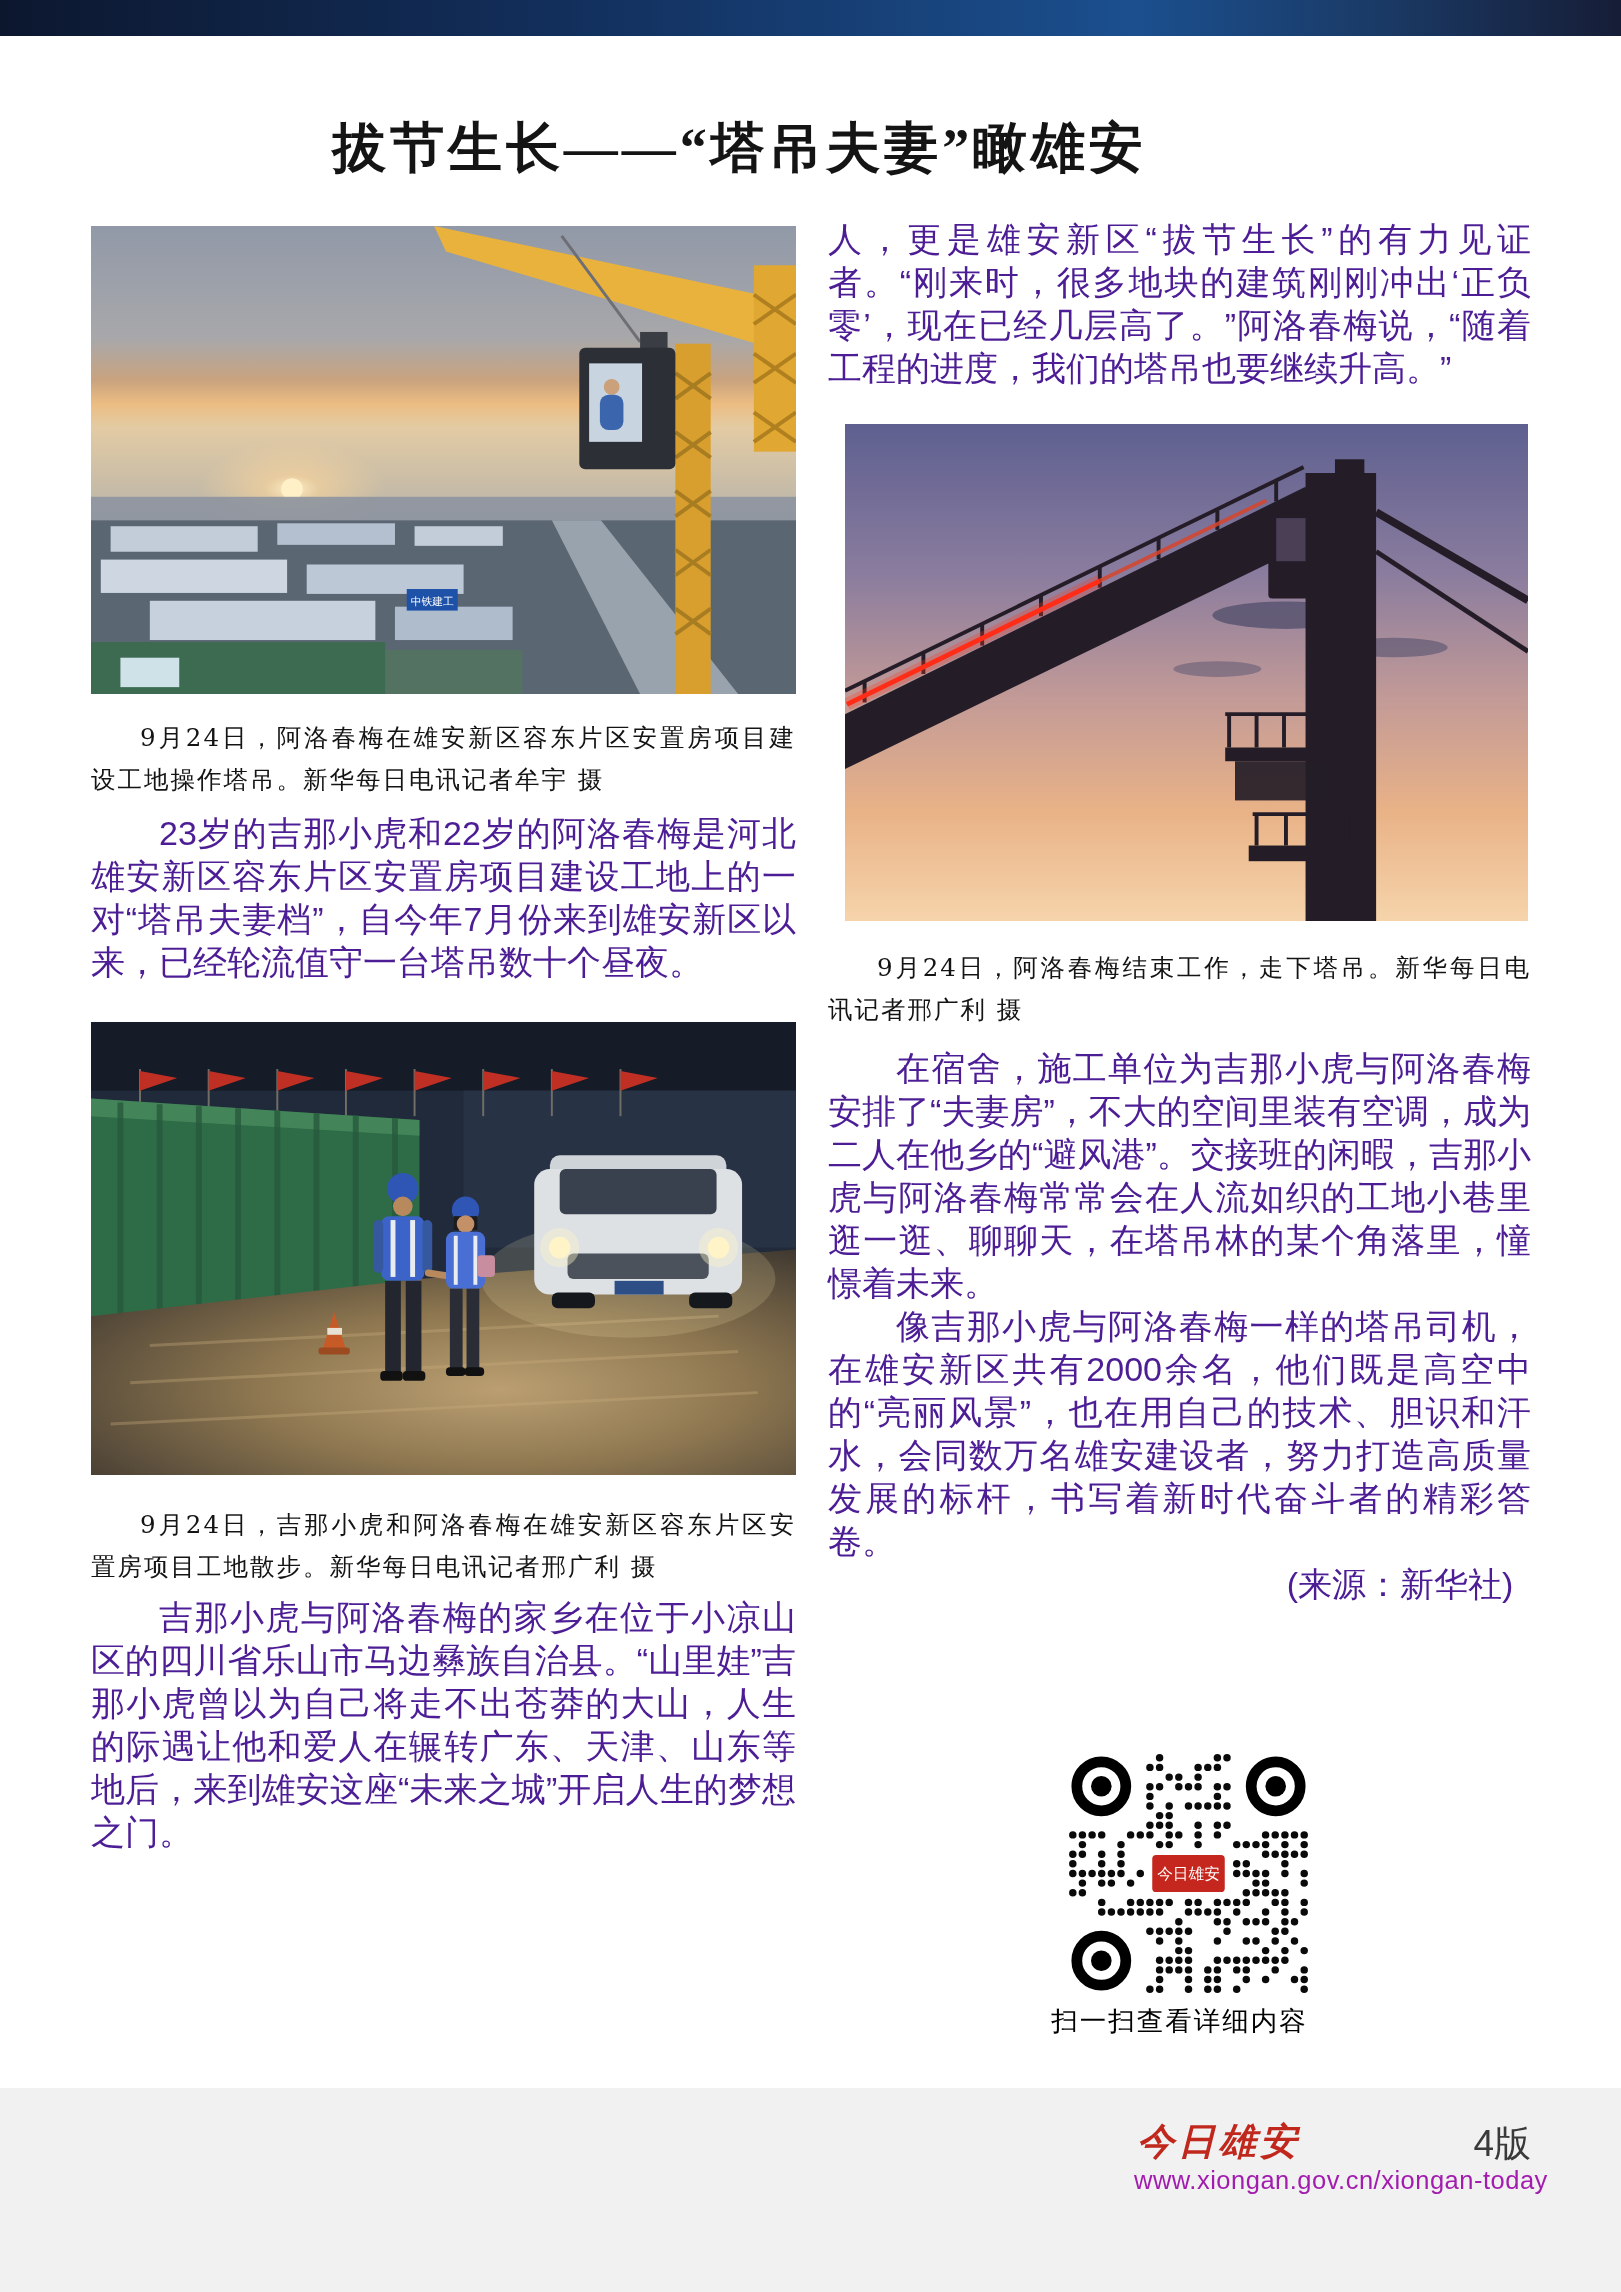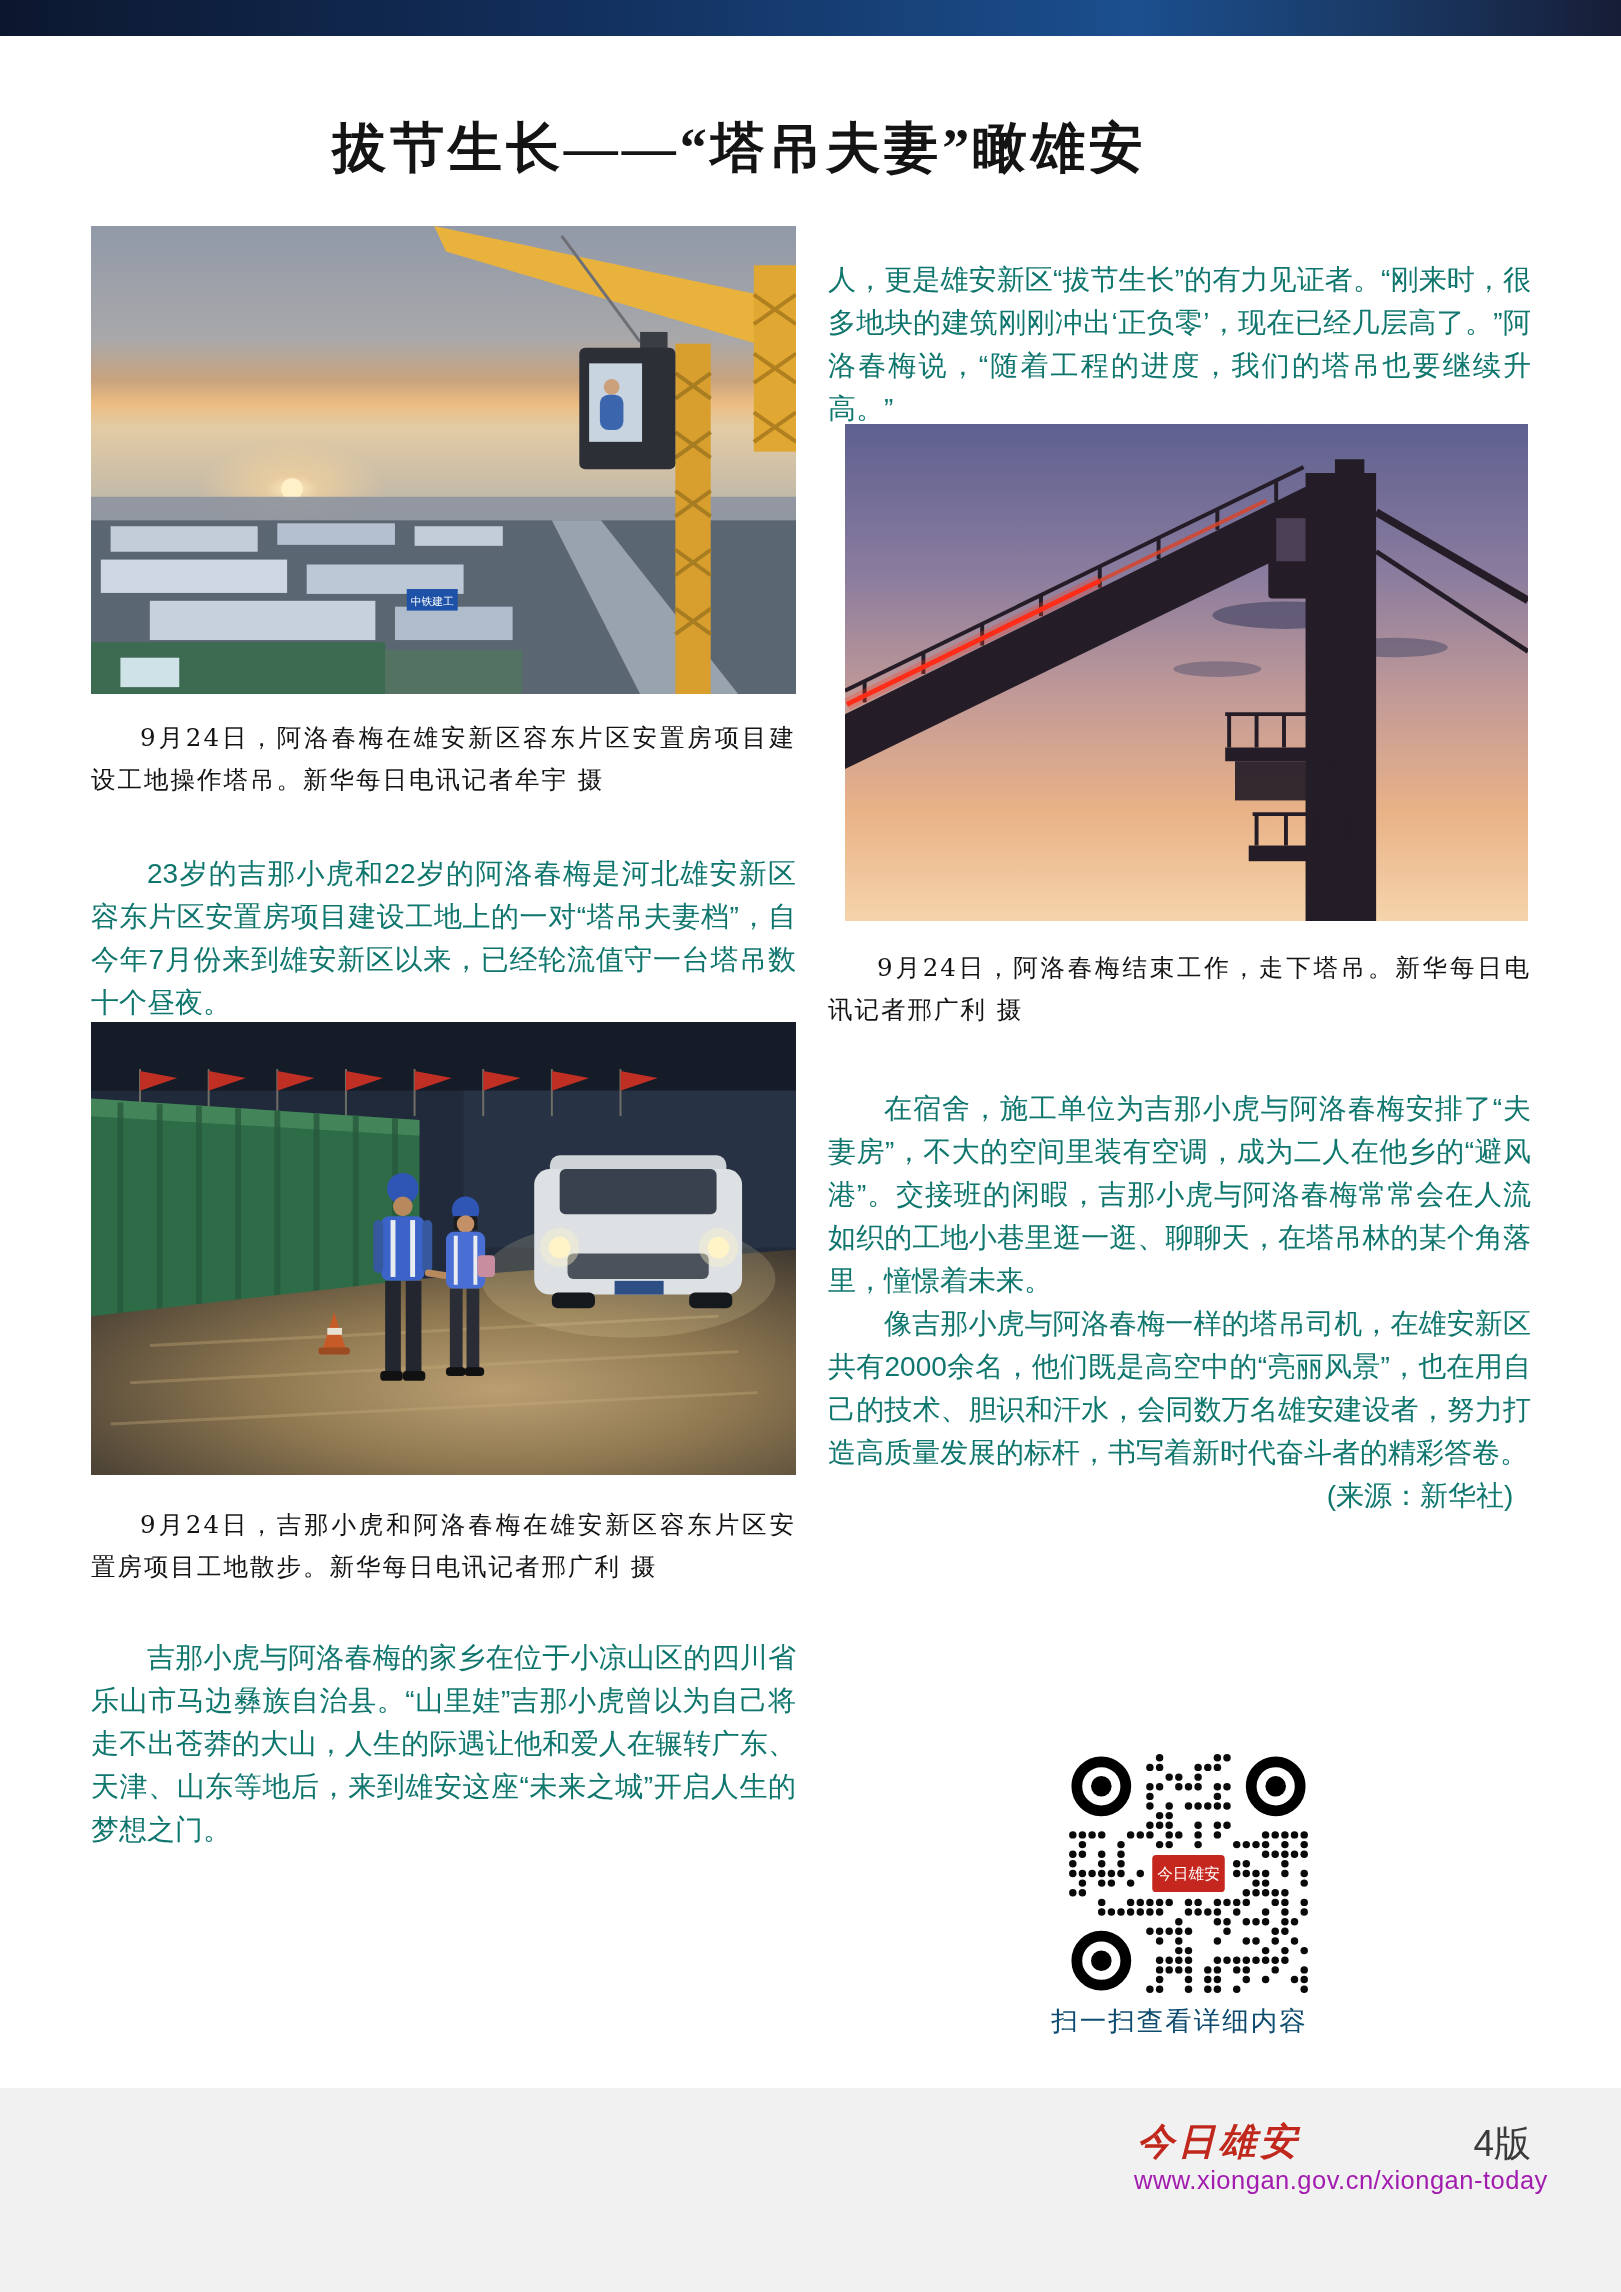--- a/index.html
+++ b/index.html
@@ -8,28 +8,28 @@
   .topbar{position:absolute;left:0;top:0;width:1621px;height:36px;
         background:linear-gradient(90deg,#0c172e 0%,#122f5c 35%,#1b4f8e 70%,#1a3a66 85%,#161d36 100%);}
   .title{position:absolute;left:78px;top:82px;width:1323px;text-align:center;
         font-family:"Liberation Serif","DejaVu Serif",serif;font-weight:700;
         font-size:54px;line-height:61px;color:#141414;letter-spacing:3.9px;}
   .photo{position:absolute;overflow:hidden;background:#f97316;}
   .photo svg{display:block;}
   .caption{position:absolute;font-family:"DejaVu Serif","Liberation Serif",serif;
         font-size:24.5px;line-height:42px;color:#141414;text-align:justify;
         text-indent:2em;letter-spacing:2px;word-break:break-all;}
-  .bodytext{position:absolute;font-size:28px;line-height:43px;color:#0f766e;
-        text-align:justify;word-break:break-all;margin-top:40px;}
+  .bodytext{position:absolute;font-size:34px;line-height:43px;color:#4c1d95;
+        text-align:justify;word-break:break-all;}
   .bodytext p{margin:0;text-indent:2em;}
   .bodytext p.noindent{text-indent:0;}
   .bodytext p.source{text-indent:0;text-align:right;padding-right:17.6px;}
   .qr{position:absolute;left:1068px;top:1753px;width:241px;height:241px;background:#fff;}
   .qr-hint{position:absolute;left:828px;top:2003px;width:703px;text-align:center;
-        font-size:26.5px;color:#0c4a6e;letter-spacing:2px;}
+        font-size:26.5px;color:#000000;letter-spacing:2px;}
   .footer{position:absolute;left:0;top:2088px;width:1621px;height:205px;background:#f1f1f1;}
   .brand{position:absolute;left:1137px;top:2117px;font-family:"DejaVu Serif","Liberation Serif",serif;
         font-weight:700;font-style:italic;font-size:37px;letter-spacing:3.9px;}
   .pagenum{position:absolute;left:1429px;top:2119px;width:102px;text-align:right;
         font-size:37px;color:#3a3a3a;}
   .siteurl{position:absolute;left:1134px;top:2166px;font-size:25.5px;color:#a21caf;letter-spacing:0.5px;}
 </style>
 </head>
 <body>
 

